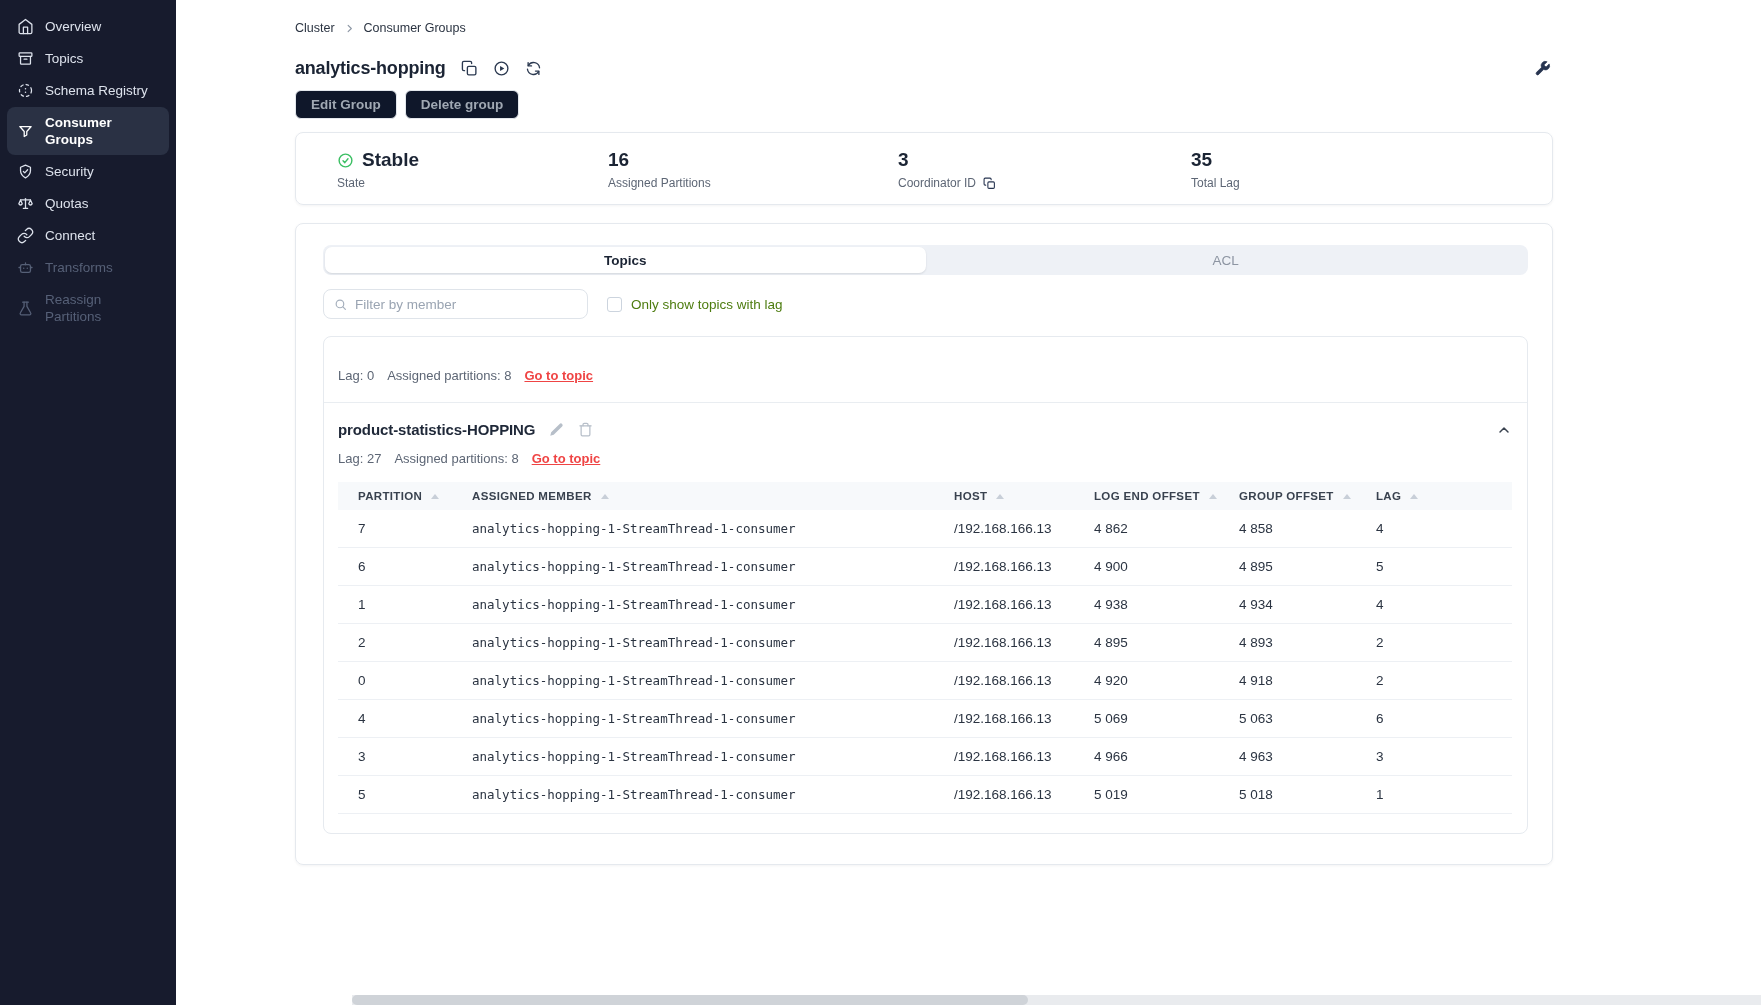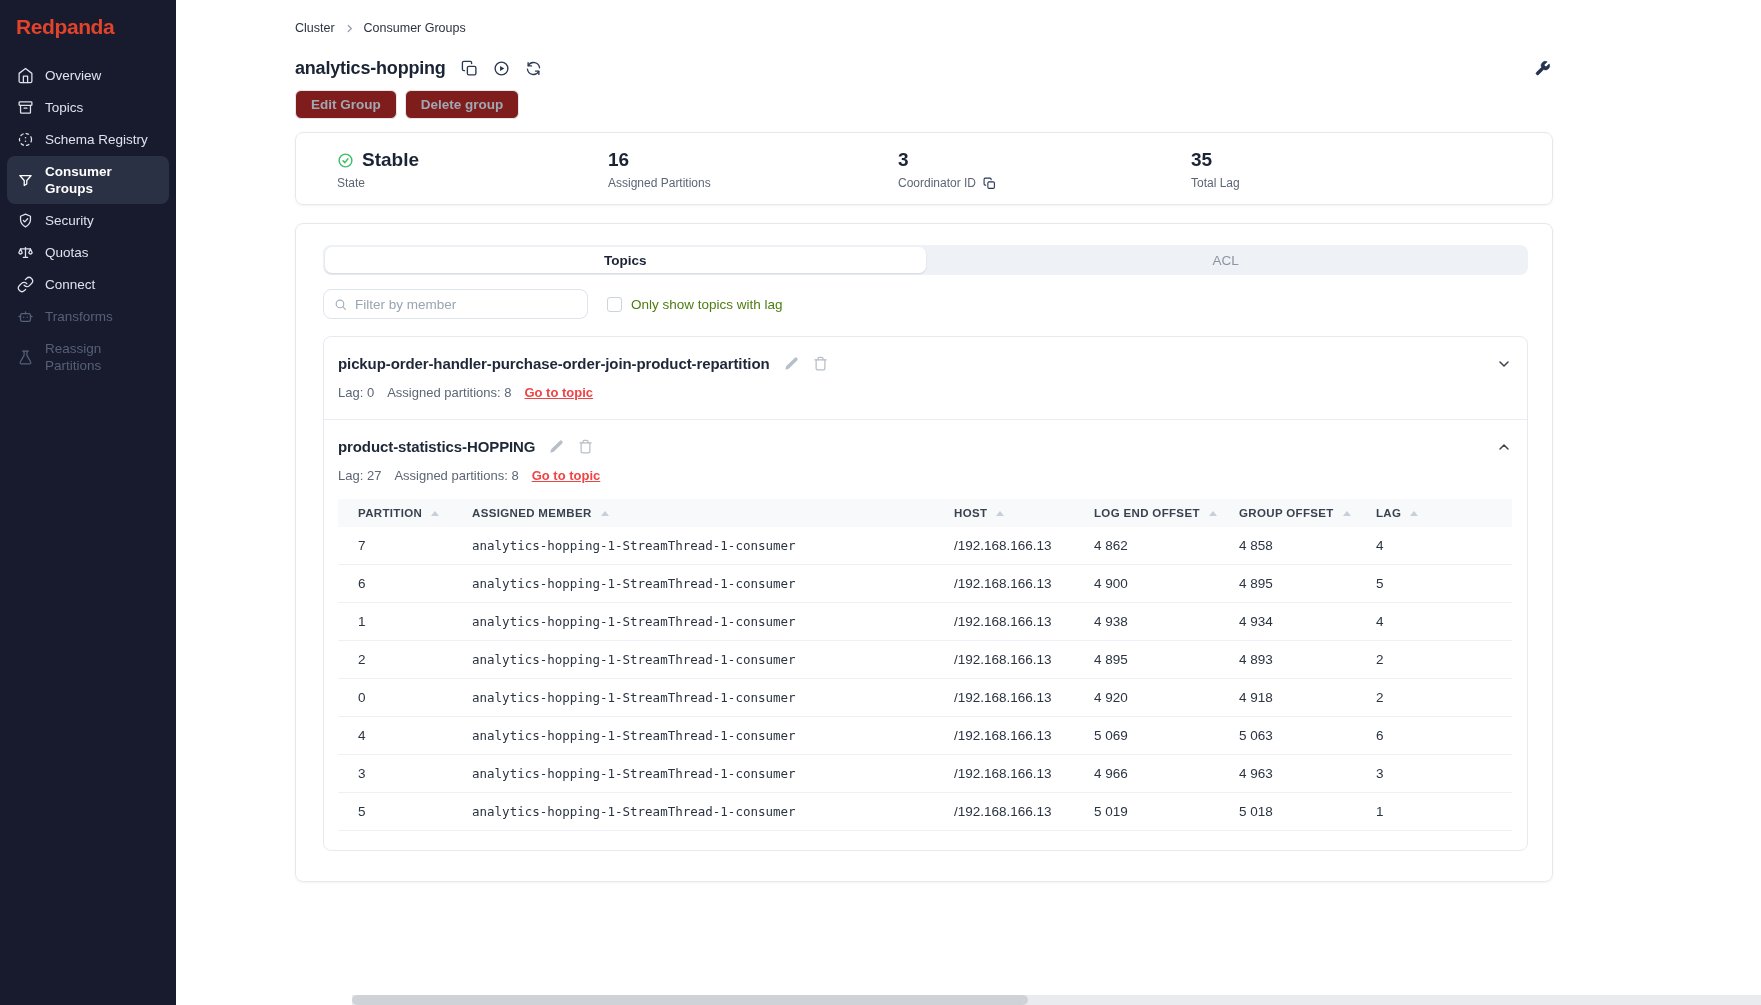--- a/index.html
+++ b/index.html
@@ -42,21 +42,21 @@
 
   .title-row { display: flex; align-items: center; gap: 15px; margin-top: 23px; }
   .page-title { font-size: 18px; font-weight: 700; color: #1b2434; letter-spacing: -0.2px; }
   .title-icon { color: #2b3950; cursor: pointer; display: inline-flex; }
   .title-icon svg { width: 17px; height: 17px; }
   .wrench-wrap { margin-left: auto; margin-right: 2px; color: #273450; cursor: pointer; }
   .wrench-wrap svg { width: 17px; height: 17px; }
 
   .btn-row { display: flex; gap: 8px; margin-top: 11px; }
   .btn {
-    height: 29px; padding: 0 15px; background: #7f1d1d;
+    height: 29px; padding: 0 15px; background: #0f172a;
     border: 1px solid #e3e7ec; border-radius: 6px;
     font-size: 13.5px; font-weight: 600; color: #a0a8b3;
     display: inline-flex; align-items: center; cursor: pointer;
     font-family: "Liberation Sans", sans-serif;
   }
 
   
   .stats-card {
     margin-top: 13px; border: 1px solid #e5e9ee; border-radius: 8px;
     box-shadow: 0 1px 3px rgba(16,24,40,.05);
@@ -143,21 +143,20 @@
     background: #cfd3d8; border-radius: 5px;
   }
   svg { display: block; }
 </style>
 </head>
 <body>
 
 <div class="app">
 
   <aside class="sidebar">
-    <div class="logo">Redpanda</div>
     <nav class="nav">
 
       <div class="nav-item">
         <span class="icon">
           <svg viewBox="0 0 24 24" fill="none" stroke="currentColor" stroke-width="1.8" stroke-linecap="round" stroke-linejoin="round">
               <path d="M3 9l9-7 9 7v11a2 2 0 0 1-2 2H5a2 2 0 0 1-2-2z"></path>
               <polyline points="9 22 9 13 15 13 15 22"></polyline>
             </svg>
         </span>
         <span>Overview</span>
@@ -355,39 +354,20 @@
           </div>
           <div class="chk-wrap">
             <span class="checkbox"></span>
             <span class="chk-label">Only show topics with lag</span>
           </div>
         </div>
 
         <div class="topics-box">
 
           <div class="topic-section">
-            <div class="topic-title-row">
-              <span class="topic-name">pickup-order-handler-purchase-order-join-product-repartition</span>
-              <span class="mini-icon">
-                <svg viewBox="0 0 24 24" fill="currentColor" stroke="none">
-                    <path d="M17 3a2.8 2.8 0 1 1 4 4L7.5 20.5 2 22l1.5-5.5z"></path>
-                  </svg>
-              </span>
-              <span class="mini-icon">
-                <svg viewBox="0 0 24 24" fill="none" stroke="currentColor" stroke-width="2" stroke-linecap="round" stroke-linejoin="round">
-                    <polyline points="3 6 5 6 21 6"></polyline>
-                    <path d="M19 6v14a2 2 0 0 1-2 2H7a2 2 0 0 1-2-2V6m3 0V4a2 2 0 0 1 2-2h4a2 2 0 0 1 2 2v2"></path>
-                  </svg>
-              </span>
-              <span class="chevron">
-                <svg viewBox="0 0 24 24" fill="none" stroke="currentColor" stroke-width="2.2" stroke-linecap="round" stroke-linejoin="round">
-                    <polyline points="6 9 12 15 18 9"></polyline>
-                  </svg>
-              </span>
-            </div>
             <div class="topic-meta">
               <span>Lag: 0</span>
               <span>Assigned partitions: 8</span>
               <span class="go-link">Go to topic</span>
             </div>
           </div>
 
           <div class="topic-section">
             <div class="topic-title-row">
               <span class="topic-name">product-statistics-HOPPING</span>

